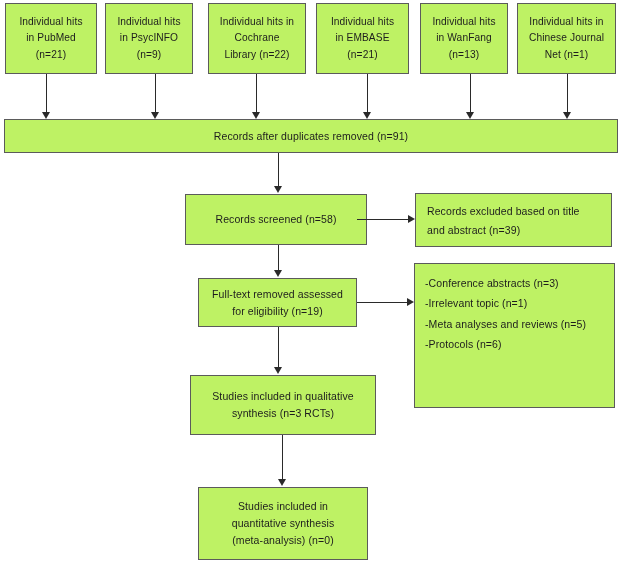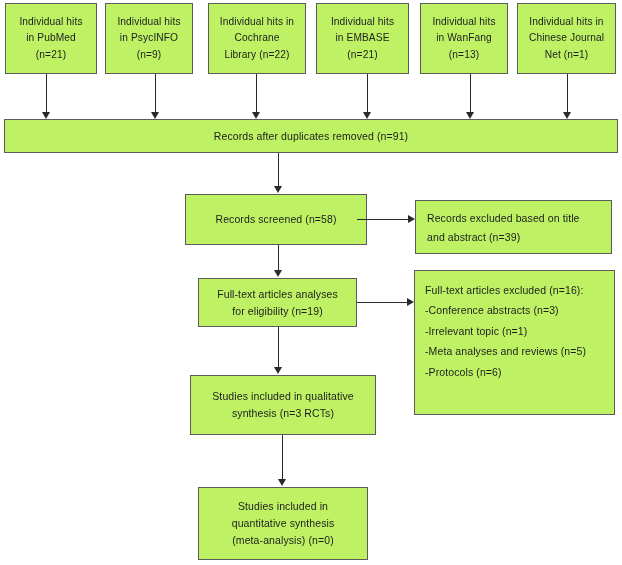--- a/index.html
+++ b/index.html
@@ -29,21 +29,20 @@
     color: #1d1d1d;
     font-size: 10.5px;
     line-height: 1.62;
     text-align: center;
     letter-spacing: 0.1px;
   }
   .box.left-align {
     align-items: flex-start;
     justify-content: flex-start;
     text-align: left;
-    margin-top: 7px;
   }
   .box .line {
     display: block;
     white-space: nowrap;
   }
 
   
   .src { font-size: 10.2px; }
 
   
@@ -156,29 +155,28 @@
 
   <div class="box left-align" style="left:415px; top:193px; width:197px; height:54px; padding:8px 0 0 11px; line-height:1.85;">
     <span class="line">Records excluded based on title</span>
     <span class="line">and abstract (n=39)</span>
   </div>
 
   <div class="vline" style="left:278px; top:245px; height:26px;"></div>
   <div class="arrow-down" style="left:274px; top:270px;"></div>
 
   <div class="box" style="left:198px; top:278px; width:159px; height:49px;">
-    <span class="line">Full-text articles analyses</span>
+    <span class="line">Full-text removed assessed</span>
     <span class="line">for eligibility (n=19)</span>
   </div>
 
   <div class="hline" style="left:357px; top:302px; width:51px;"></div>
   <div class="arrow-right" style="left:407px; top:298px;"></div>
 
   <div class="box left-align listbox" style="left:414px; top:263px; width:201px; height:145px;">
-    <span class="line">Full-text articles excluded (n=16):</span>
     <span class="line">-Conference abstracts (n=3)</span>
     <span class="line">-Irrelevant topic (n=1)</span>
     <span class="line">-Meta analyses and reviews (n=5)</span>
     <span class="line">-Protocols (n=6)</span>
   </div>
 
   <div class="vline" style="left:278px; top:327px; height:41px;"></div>
   <div class="arrow-down" style="left:274px; top:367px;"></div>
 
   <div class="box" style="left:190px; top:375px; width:186px; height:60px;">

